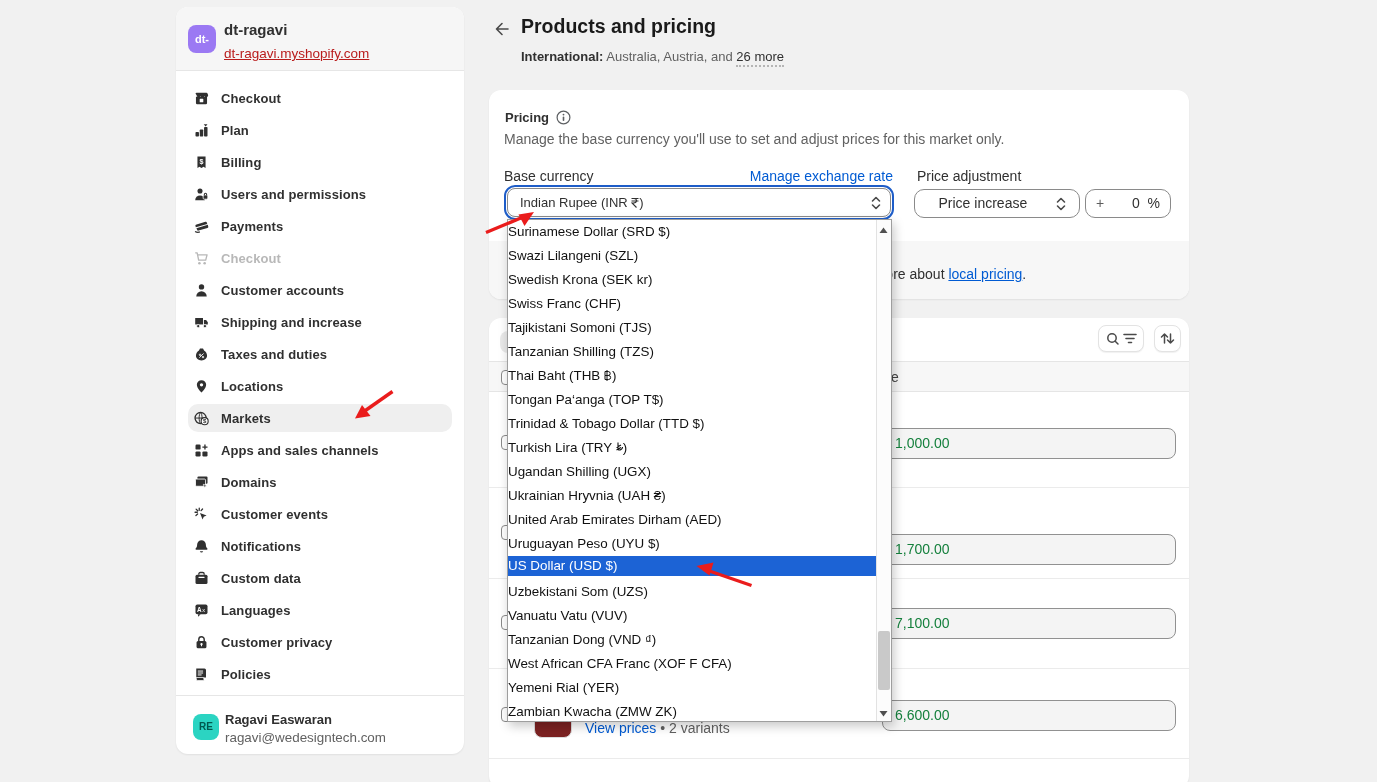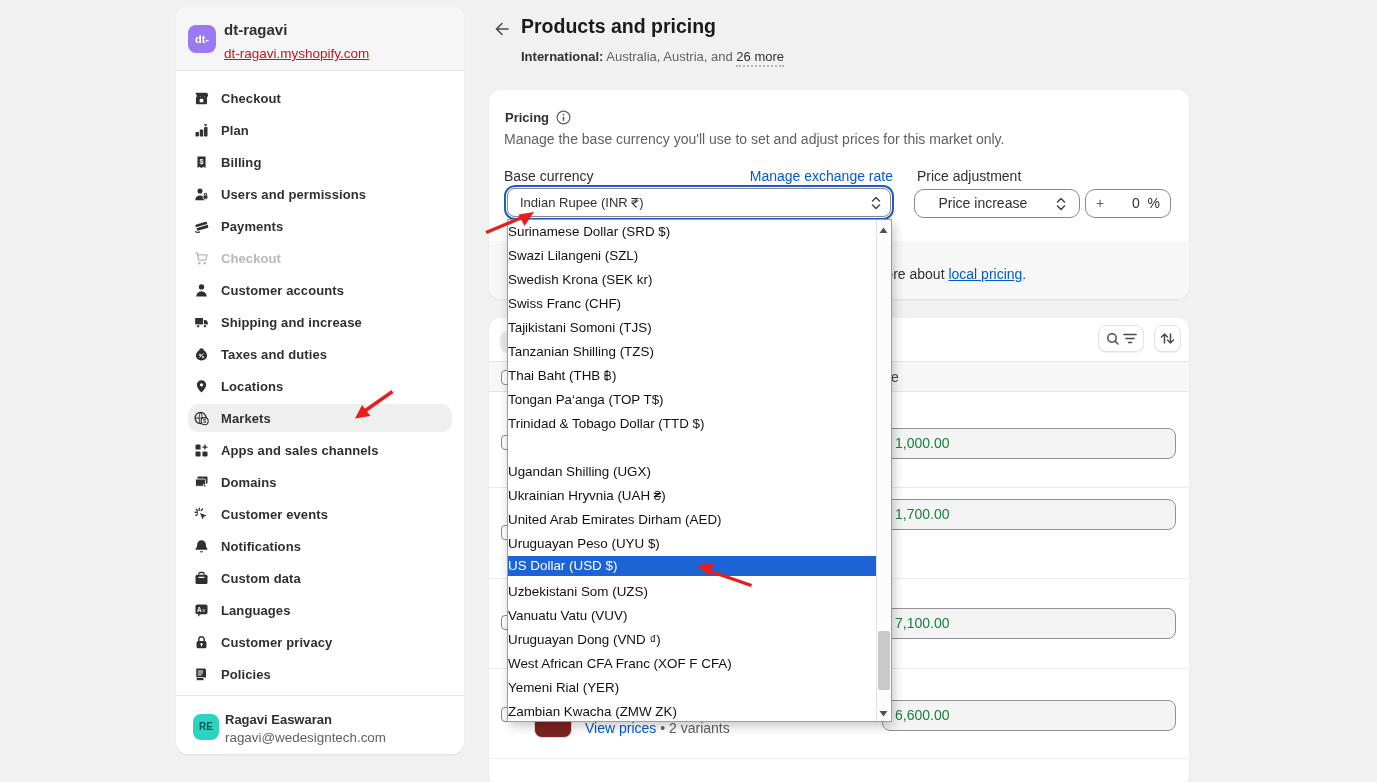--- a/index.html
+++ b/index.html
@@ -302,47 +302,50 @@
     </div>
   <div class="rline" style="top:169px;"></div>
   <div class="rline" style="top:260px;"></div>
   <div class="rline" style="top:350px;"></div>
   <div class="rline" style="top:440px;"></div>
   <div class="cbx" style="top:117px;"></div>
   <div class="cbx" style="top:207px;"></div>
   <div class="cbx" style="top:297px;"></div>
   <div class="cbx" style="top:389px;"></div>
   <div class="pinput" style="top:110px;">1,000.00</div>
-  <div class="pinput" style="top:181px;">1,700.00</div>
+  <div class="pinput" style="top:216px;">1,700.00</div>
   <div class="pinput" style="top:290px;">7,100.00</div>
   <div class="pinput" style="top:382px;">6,600.00</div>
   <div id="c2-thumb"></div>
   <div id="c2-vp"><span class="l">View prices</span> <span class="g">• 2 variants</span></div>
 </div>
 
 <div id="dd">
     <div class="dditem" style="top:0px">Surinamese Dollar (SRD $)</div>
     <div class="dditem" style="top:24px">Swazi Lilangeni (SZL)</div>
     <div class="dditem" style="top:48px">Swedish Krona (SEK kr)</div>
     <div class="dditem" style="top:72px">Swiss Franc (CHF)</div>
     <div class="dditem" style="top:96px">Tajikistani Somoni (TJS)</div>
     <div class="dditem" style="top:120px">Tanzanian Shilling (TZS)</div>
     <div class="dditem" style="top:144px">Thai Baht (THB <svg width="8" height="11" viewBox="0 0 8 11" style="vertical-align:-1px">
         <path d="M1 1.5 h3.2 a2 2 0 0 1 0 4 h-3.2 z M1 5.5 h3.6 a2 2 0 0 1 0 4 h-3.6 z M3 0 v11" stroke="#111" stroke-width="1" fill="none"></path>
       </svg>)</div>
     <div class="dditem" style="top:168px">Tongan Pa‘anga (TOP T$)</div>
     <div class="dditem" style="top:192px">Trinidad &amp; Tobago Dollar (TTD $)</div>
+    <div class="dditem" style="top:216px">Turkish Lira (TRY <svg width="7" height="11" viewBox="0 0 7 11" style="vertical-align:-1px">
+        <path d="M2 0.5 v7 a3 3 0 0 0 4.5 -2.6 M0.5 5.5 L5 3 M0.5 8 L5 5.5" stroke="#111" stroke-width="1.1" fill="none"></path>
+      </svg>)</div>
     <div class="dditem" style="top:240px">Ugandan Shilling (UGX)</div>
     <div class="dditem" style="top:264px">Ukrainian Hryvnia (UAH ₴)</div>
     <div class="dditem" style="top:288px">United Arab Emirates Dirham (AED)</div>
     <div class="dditem" style="top:312px">Uruguayan Peso (UYU $)</div>
     <div class="dditem hl" style="top:336px;height:20px;line-height:20px;">US Dollar (USD $)</div>
     <div class="dditem" style="top:360px">Uzbekistani Som (UZS)</div>
     <div class="dditem" style="top:384px">Vanuatu Vatu (VUV)</div>
-    <div class="dditem" style="top:408px">Uruguayan Dong (VND ₫)</div>
+    <div class="dditem" style="top:408px">Tanzanian Dong (VND ₫)</div>
     <div class="dditem" style="top:432px">West African CFA Franc (XOF F CFA)</div>
     <div class="dditem" style="top:456px">Yemeni Rial (YER)</div>
     <div class="dditem" style="top:480px">Zambian Kwacha (ZMW ZK)</div>
     <div id="dd-sb"></div>
     <div id="dd-thumb"></div>
     <svg style="position:absolute;right:3px;top:7px;" width="9" height="7" viewBox="0 0 9 7">
       <path d="M4.5 0.5 L8.5 6 H0.5 z" fill="#505050"></path>
     </svg>
     <svg style="position:absolute;right:3px;bottom:4px;" width="9" height="7" viewBox="0 0 9 7">
       <path d="M4.5 6.5 L8.5 1 H0.5 z" fill="#505050"></path>

